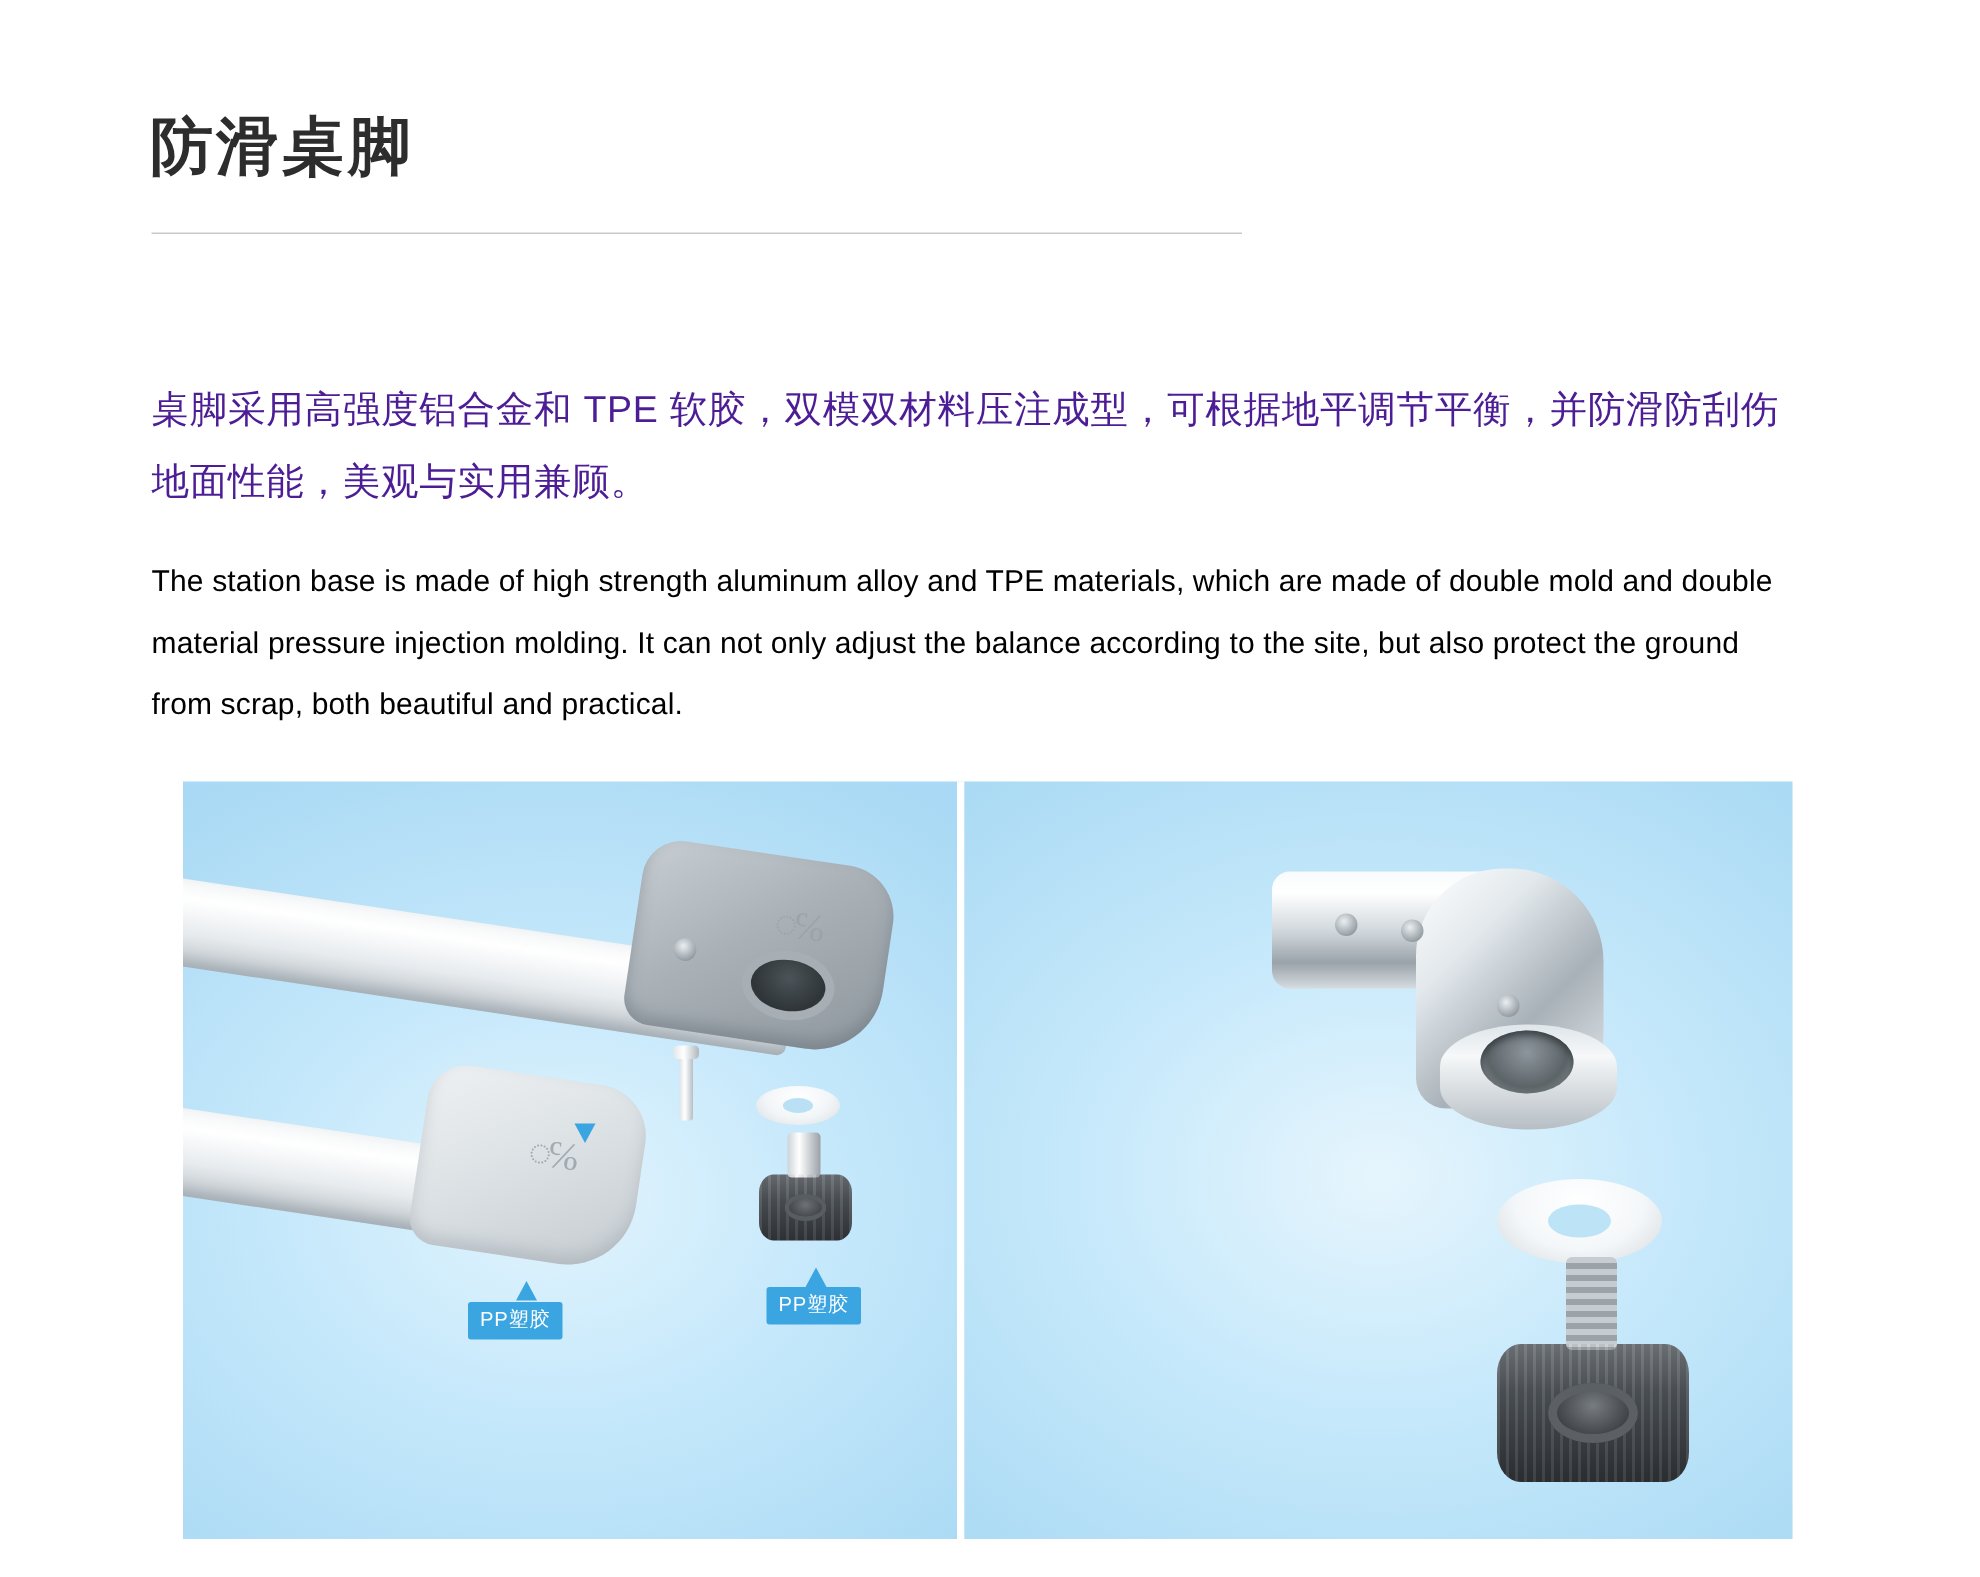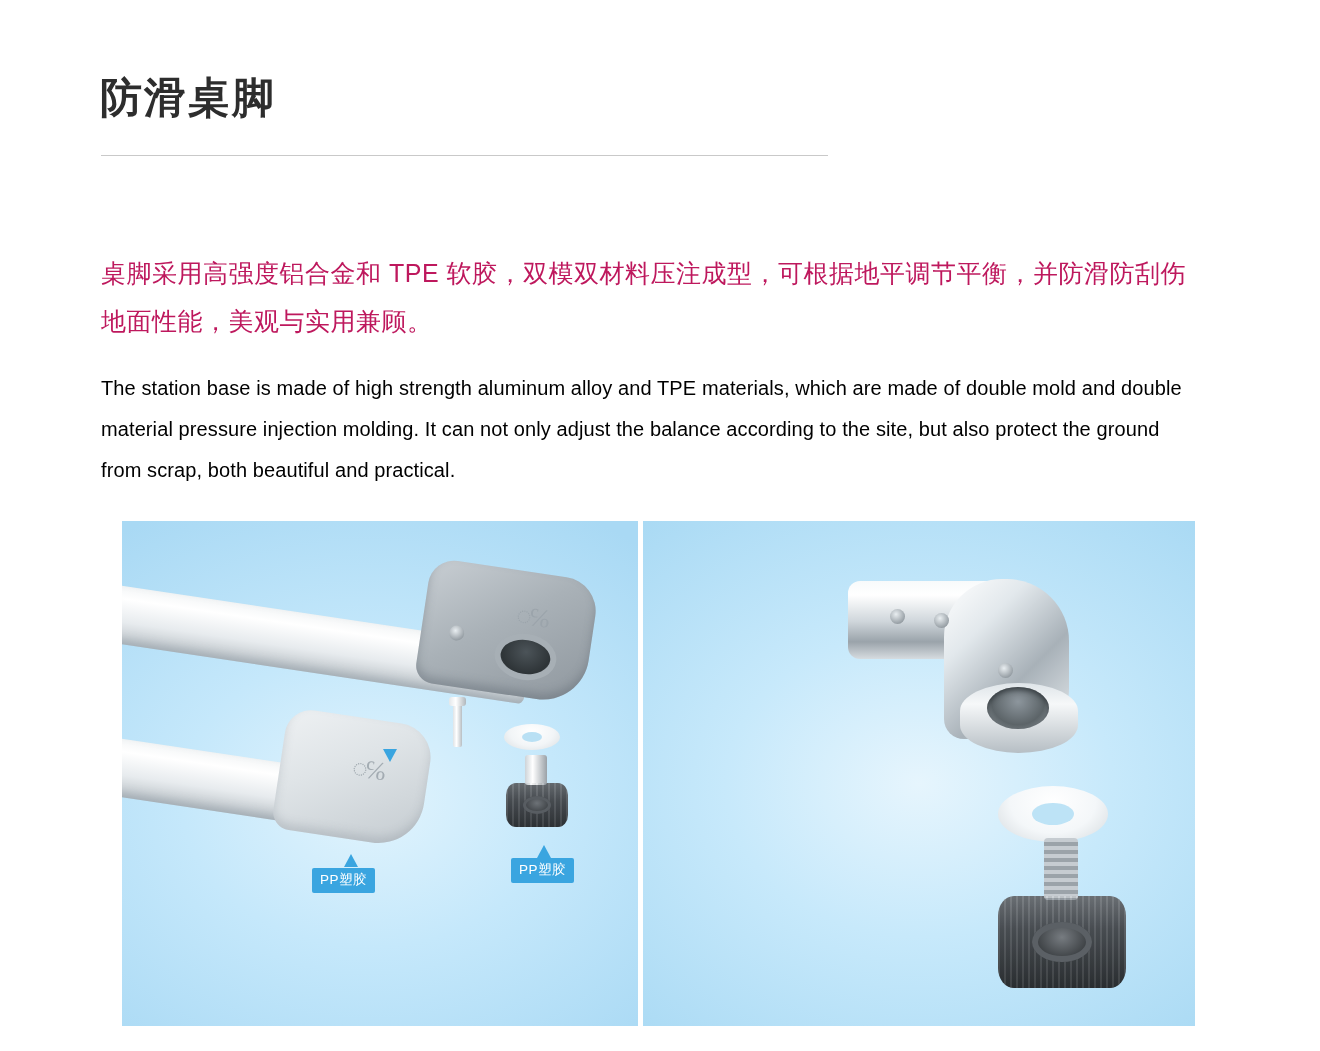--- a/index.html
+++ b/index.html
@@ -39,21 +39,21 @@
     height: 1px;
     background: #c9c9c9;
   }
   .para-cn {
     position: absolute;
     left: 101px;
     top: 224px;
     width: 1100px;
     font-size: 25px;
     line-height: 48px;
-    color: #be185d;
+    color: #4c1d95;
     letter-spacing: 0.5px;
   }
   .para-en {
     position: absolute;
     left: 101px;
     top: 348px;
     width: 1095px;
     font-size: 20px;
     line-height: 41px;
     color: #000000;

